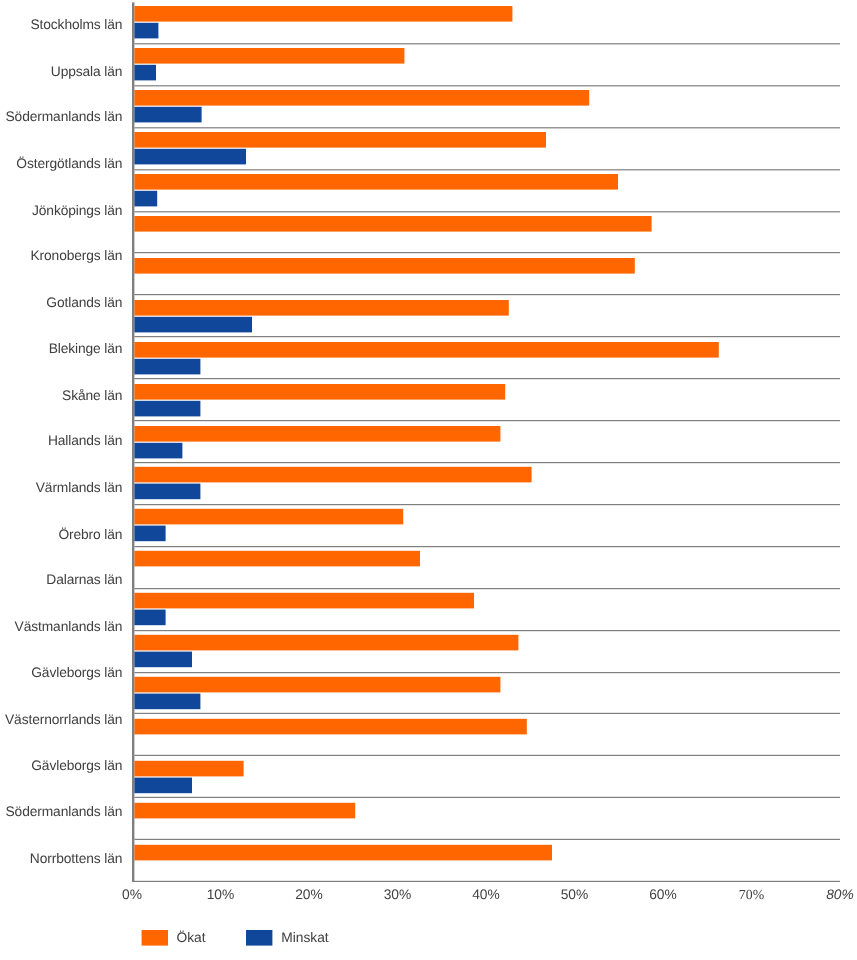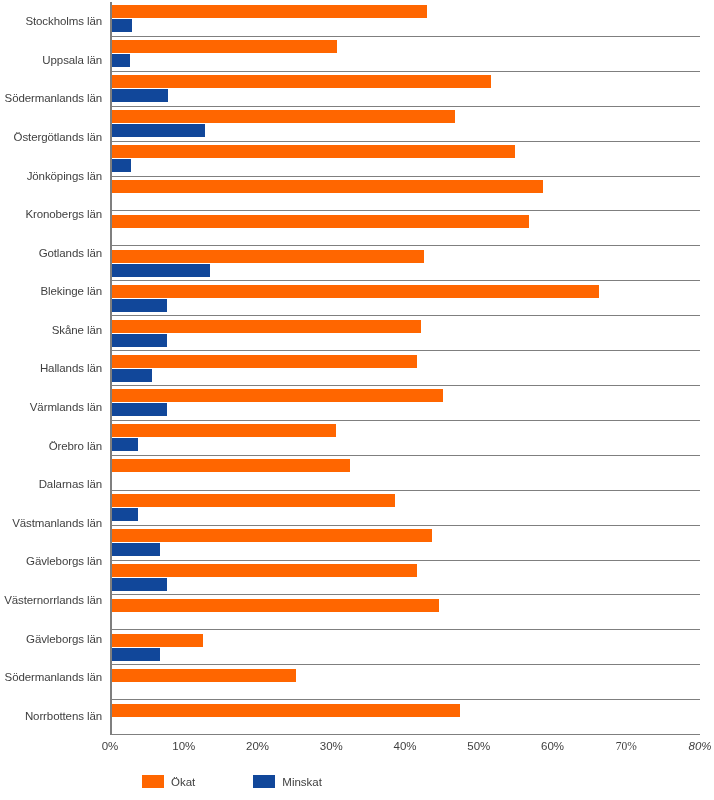--- a/index.html
+++ b/index.html
@@ -116,21 +116,20 @@
     left: 118px;
     top: 775px;
     display: flex;
     align-items: center;
     gap: 34px;
   }
   .legend-item {
     display: flex;
     align-items: center;
     gap: 7px;
-    margin-left: 24px;
   }
   .legend-swatch {
     width: 22px;
     height: 13px;
     display: block;
   }
   .legend-swatch.okat { background: #ff6600; }
   .legend-swatch.minskat { background: #11479a; }
   .legend-text {
     font-size: 11.5px;

